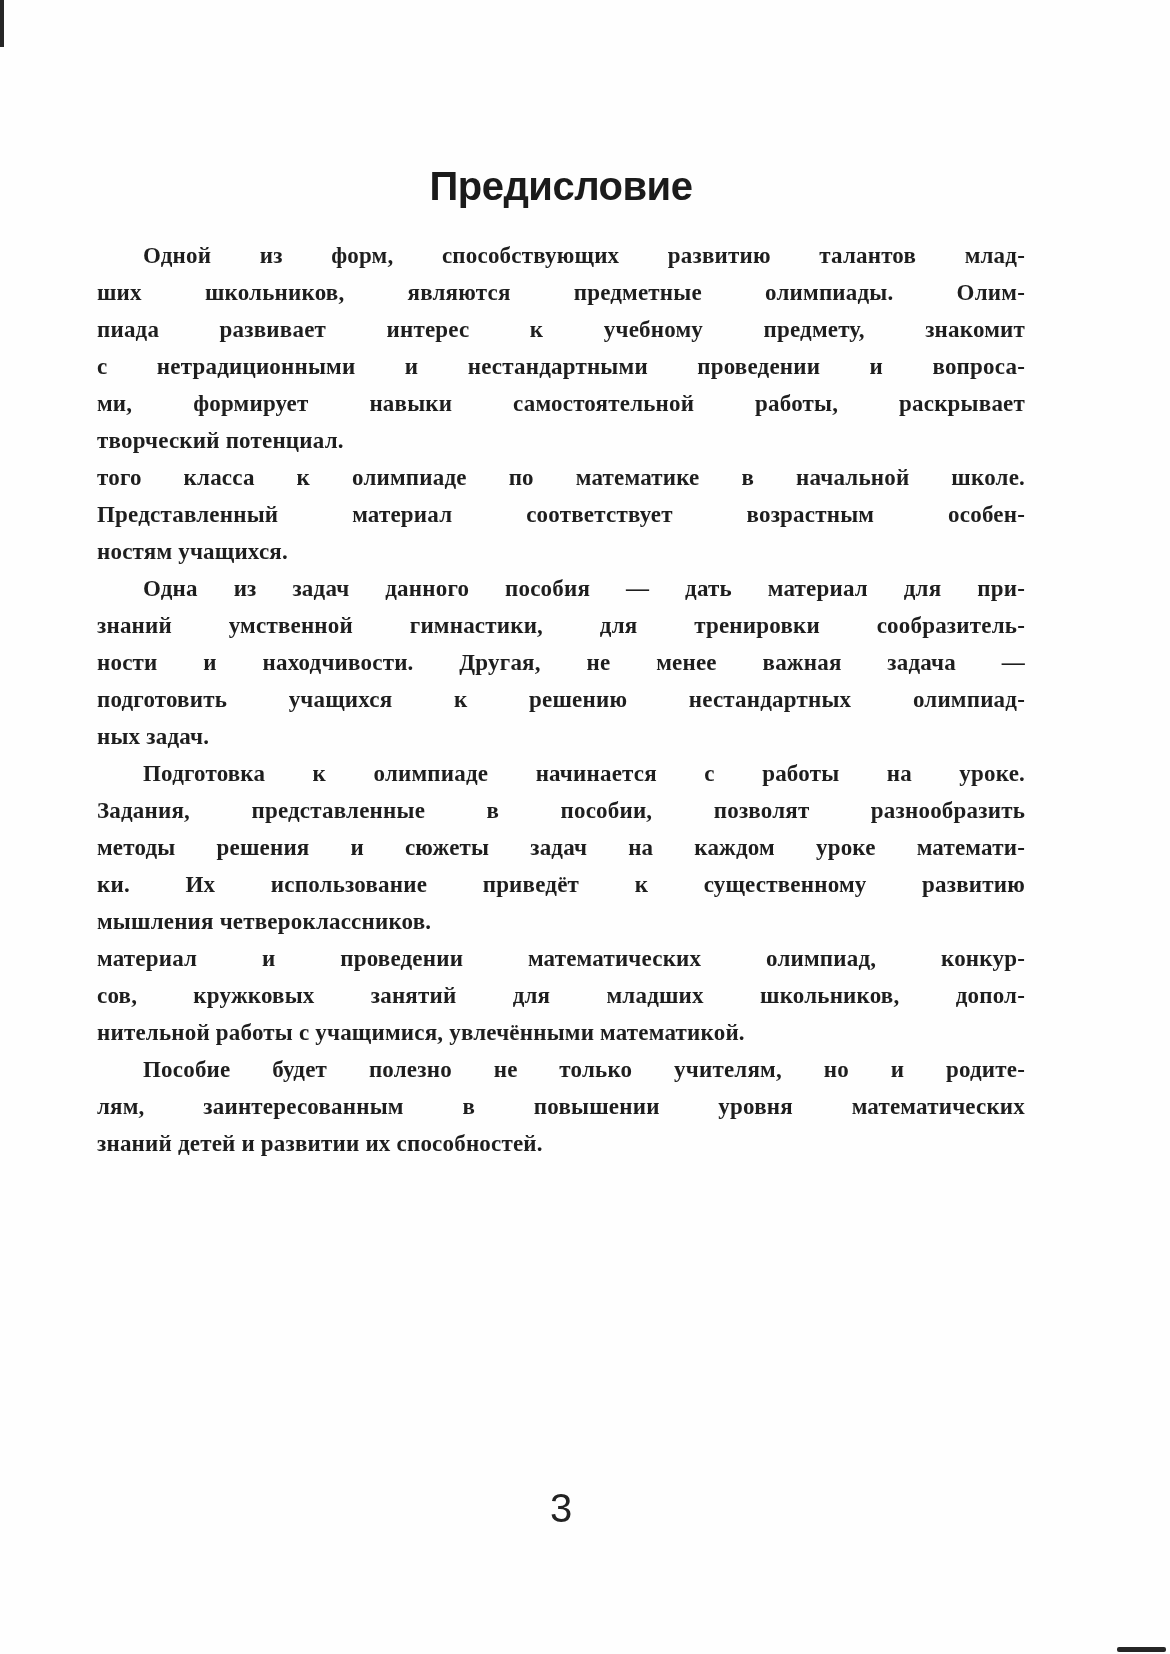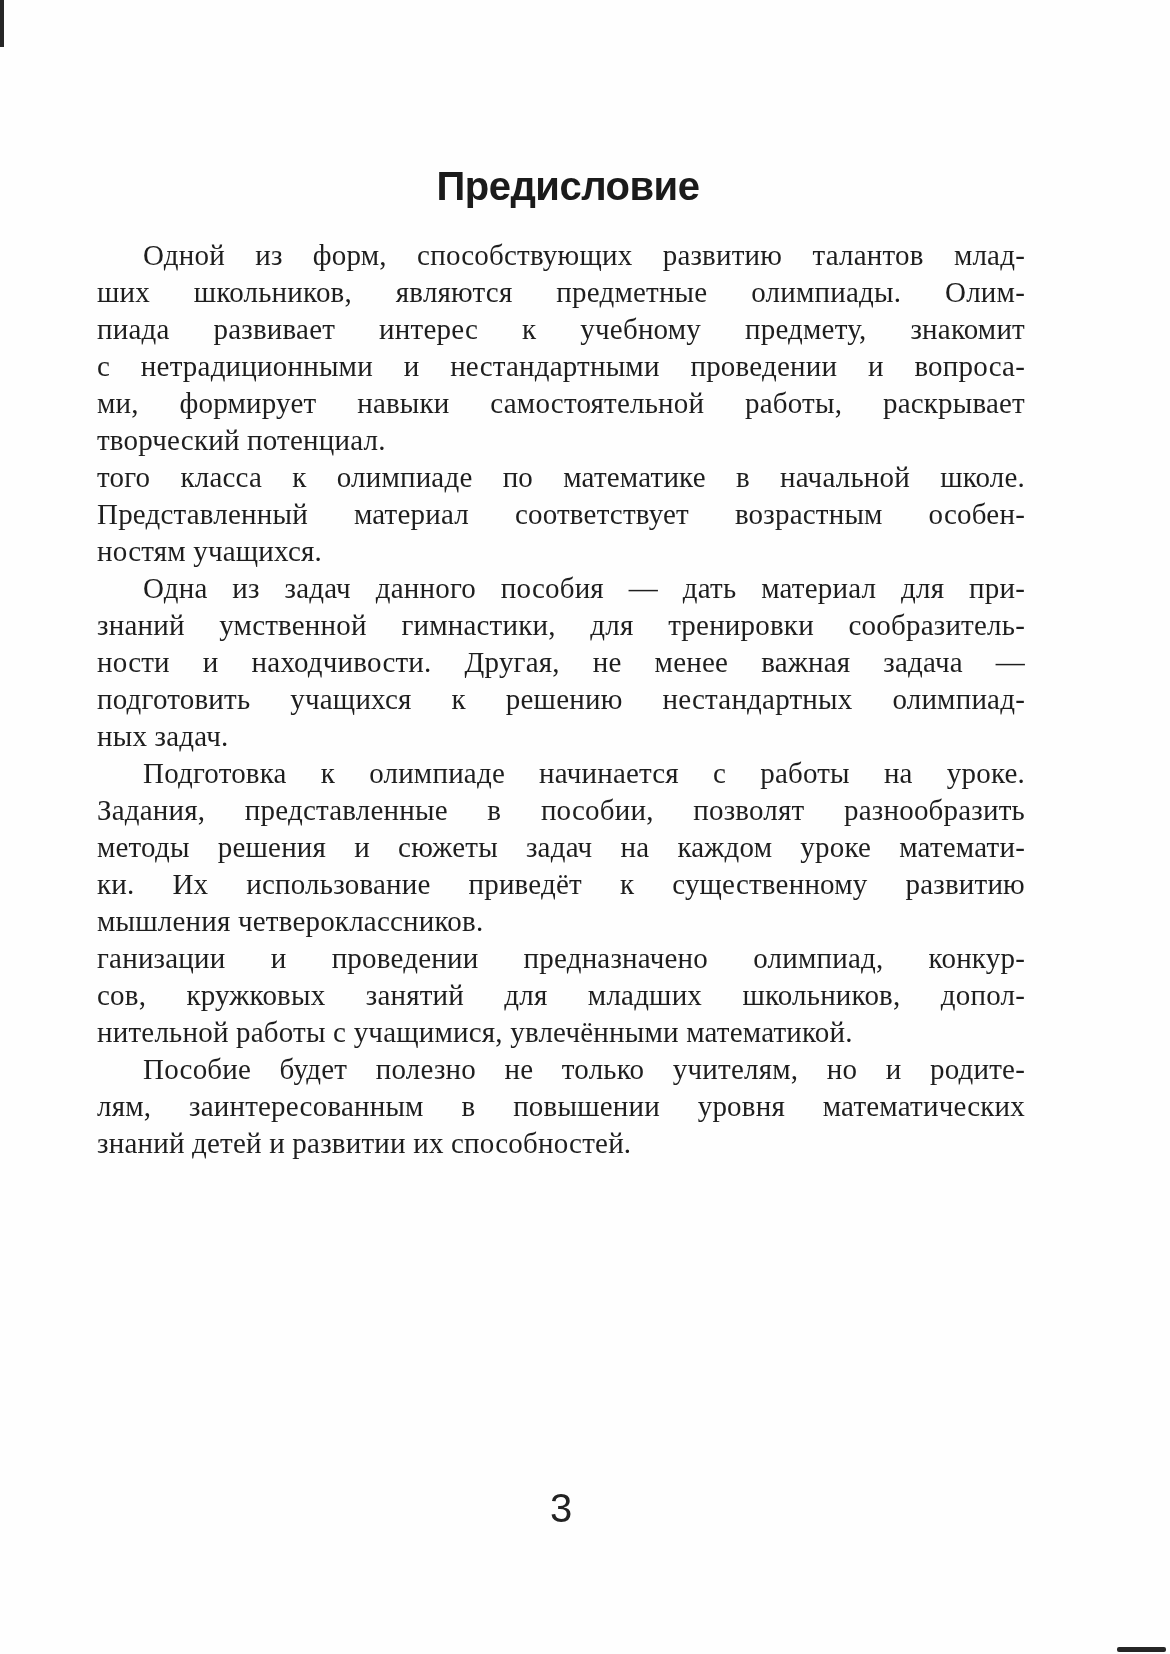--- a/index.html
+++ b/index.html
@@ -26,45 +26,46 @@
     left: 0; top: 0;
     width: 4px; height: 47px;
   }
   .scan-mark.bottom-right {
     left: 1117px; top: 1647px;
     width: 49px; height: 5px;
     border-radius: 2px;
   }
   .page-title {
     position: absolute;
-    left: 104px; top: 136px;
+    left: 97px; top: 136px;
     width: 928px;
     text-align: center;
     font-family: "Liberation Sans", sans-serif;
     font-weight: bold;
     font-size: 40px;
     line-height: 46px;
     letter-spacing: -0.5px;
     color: #1b1b1b;
   }
   .body-text {
     position: absolute;
     left: 97px; top: 237px;
     width: 928px;
     color: #1e1e1e;
   }
   .paragraph { margin: 0; padding: 0; }
   .line {
     height: 37px;
     line-height: 37px;
-    font-size: 29px;
+    font-size: 23px;
     text-align: justify;
     text-align-last: justify;
     white-space: nowrap;
     letter-spacing: 0.2px;
+    font-weight: bold;
   }
   .line.indent { padding-left: 46px; }
   .line.last { text-align-last: left; }
   .page-number {
     position: absolute;
     left: 97px; top: 1486px;
     width: 928px;
     text-align: center;
     font-family: "Liberation Sans", sans-serif;
     font-size: 40px;
@@ -103,21 +104,21 @@
         <div class="line last">ных задач.</div>
       </div>
       <div class="paragraph">
         <div class="line indent">Подготовка к олимпиаде начинается с работы на уроке.</div>
         <div class="line">Задания, представленные в пособии, позволят разнообразить</div>
         <div class="line">методы решения и сюжеты задач на каждом уроке математи-</div>
         <div class="line">ки. Их использование приведёт к существенному развитию</div>
         <div class="line last">мышления четвероклассников.</div>
       </div>
       <div class="paragraph">
-        <div class="line">ганизации и проведении предназначено олимпиад, конкур-</div>
+        <div class="line">материал и проведении математических олимпиад, конкур-</div>
         <div class="line">сов, кружковых занятий для младших школьников, допол-</div>
         <div class="line last">нительной работы с учащимися, увлечёнными математикой.</div>
       </div>
       <div class="paragraph">
         <div class="line indent">Пособие будет полезно не только учителям, но и родите-</div>
         <div class="line">лям, заинтересованным в повышении уровня математических</div>
         <div class="line last">знаний детей и развитии их способностей.</div>
       </div>
     </div>
 

